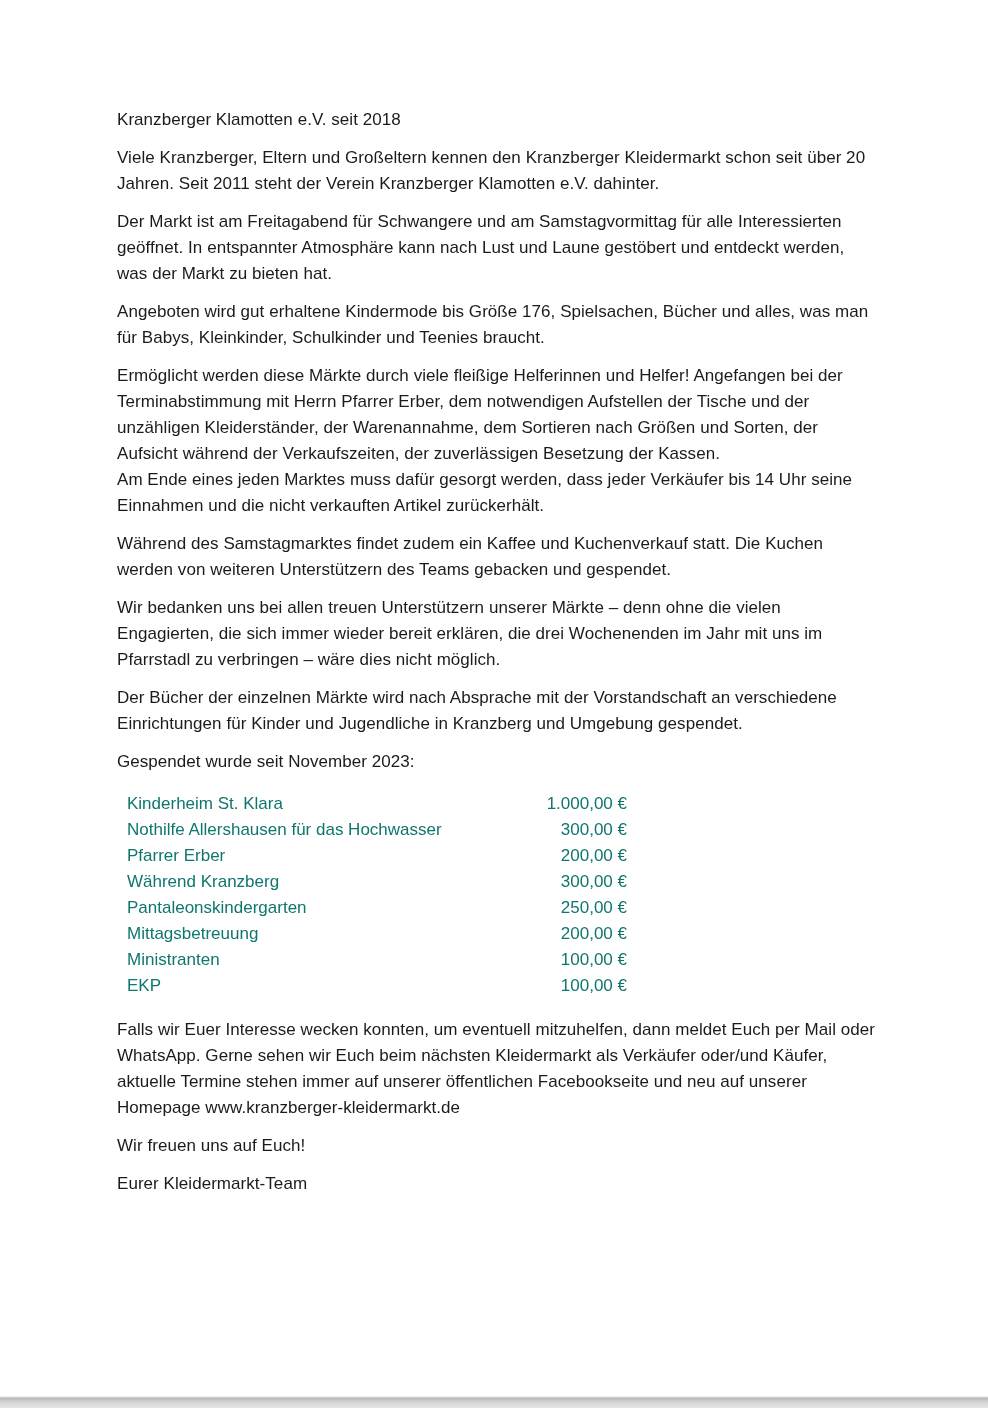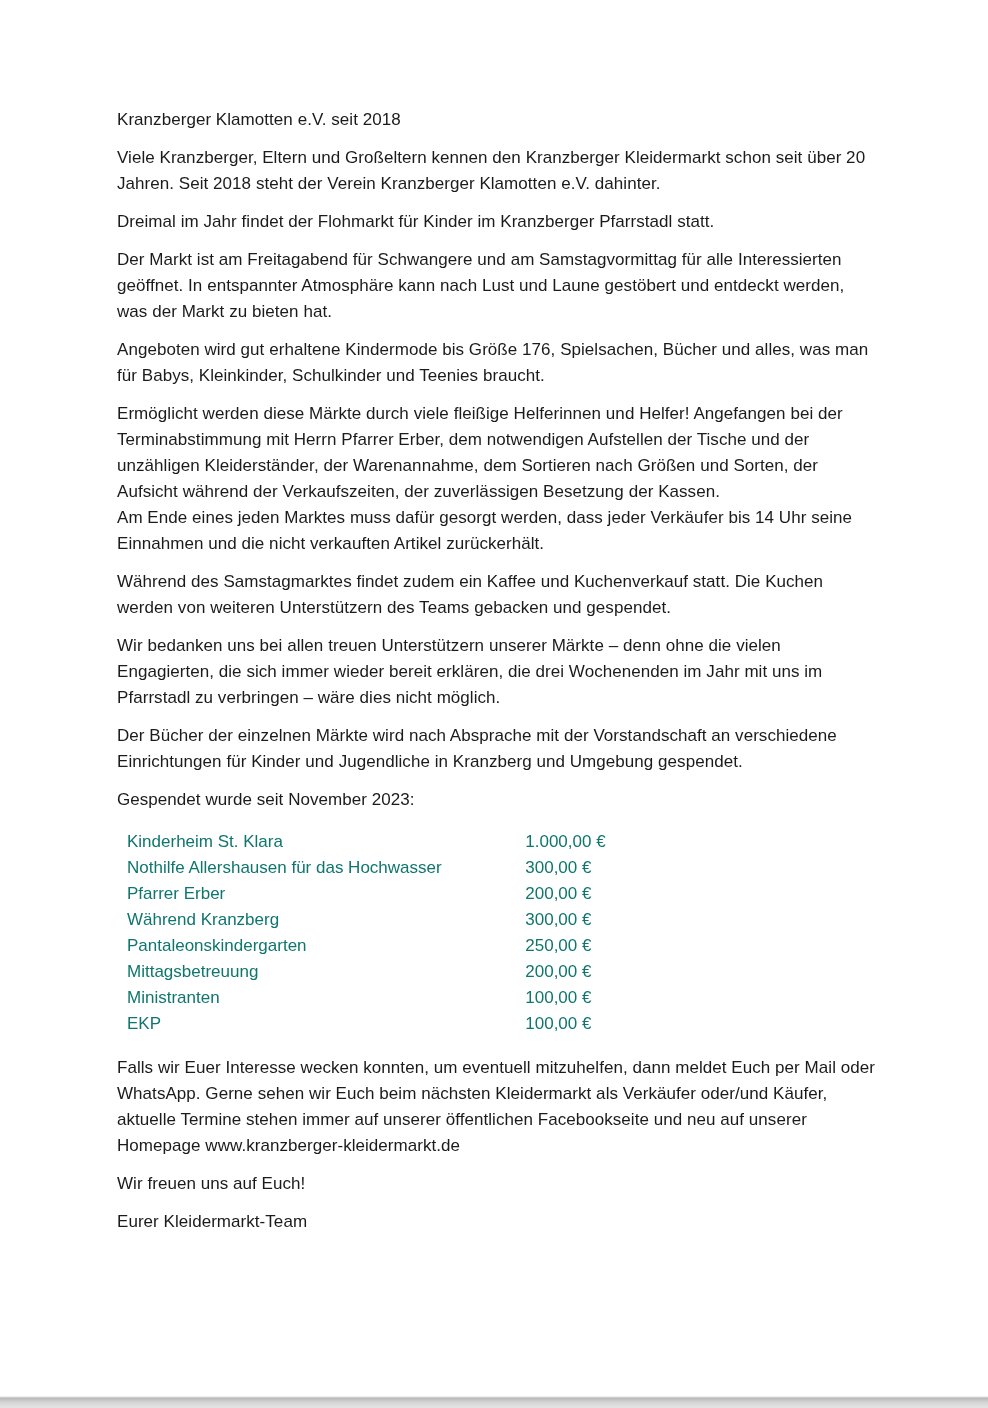--- a/index.html
+++ b/index.html
@@ -64,20 +64,21 @@
     line-height: 26px;
     color: #0f766e;
     padding: 0;
     vertical-align: top;
   }
   .donations td.name {
     text-align: left;
     white-space: nowrap;
   }
   .donations td.amount {
+    text-align: right;
     white-space: nowrap;
     padding-right: 0;
   }
 
   .gap-before-closing {
     margin-top: 20px;
   }
 
   
   .page-bottom-edge {
@@ -90,23 +91,22 @@
   }
 </style>
 </head>
 <body>
 
 <div class="page">
   <div class="content">
 
     <p class="para intro-line">Kranzberger Klamotten e.V. seit 2018</p>
 
-    <p class="para">Viele Kranzberger, Eltern und Großeltern kennen den Kranzberger Kleidermarkt schon seit über 20 Jahren. Seit 2018 steht der Verein Kranzberger Klamotten e.V. dahinter.</p>
+    <p class="para">Viele Kranzberger, Eltern und Großeltern kennen den Kranzberger Kleidermarkt schon seit über 20 Jahren. Seit 2011 steht der Verein Kranzberger Klamotten e.V. dahinter.</p>
 
-    <p class="para">Dreimal im Jahr findet der Flohmarkt für Kinder im Kranzberger Pfarrstadl statt.</p>
 
     <p class="para">Der Markt ist am Freitagabend für Schwangere und am Samstagvormittag für alle Interessierten geöffnet. In entspannter Atmosphäre kann nach Lust und Laune gestöbert und entdeckt werden, was der Markt zu bieten hat.</p>
 
     <p class="para">Angeboten wird gut erhaltene Kindermode bis Größe 176, Spielsachen, Bücher und alles, was man für Babys, Kleinkinder, Schulkinder und Teenies braucht.</p>
 
     <p class="para">Ermöglicht werden diese Märkte durch viele fleißige Helferinnen und Helfer! Angefangen bei der Terminabstimmung mit Herrn Pfarrer Erber, dem notwendigen Aufstellen der Tische und der unzähligen Kleiderständer, der Warenannahme, dem Sortieren nach Größen und Sorten, der Aufsicht während der Verkaufszeiten, der zuverlässigen Besetzung der Kassen.
 Am Ende eines jeden Marktes muss dafür gesorgt werden, dass jeder Verkäufer bis 14 Uhr seine Einnahmen und die nicht verkauften Artikel zurückerhält.</p>
 
     <p class="para">Während des Samstagmarktes findet zudem ein Kaffee und Kuchenverkauf statt. Die Kuchen werden von weiteren Unterstützern des Teams gebacken und gespendet.</p>
 

